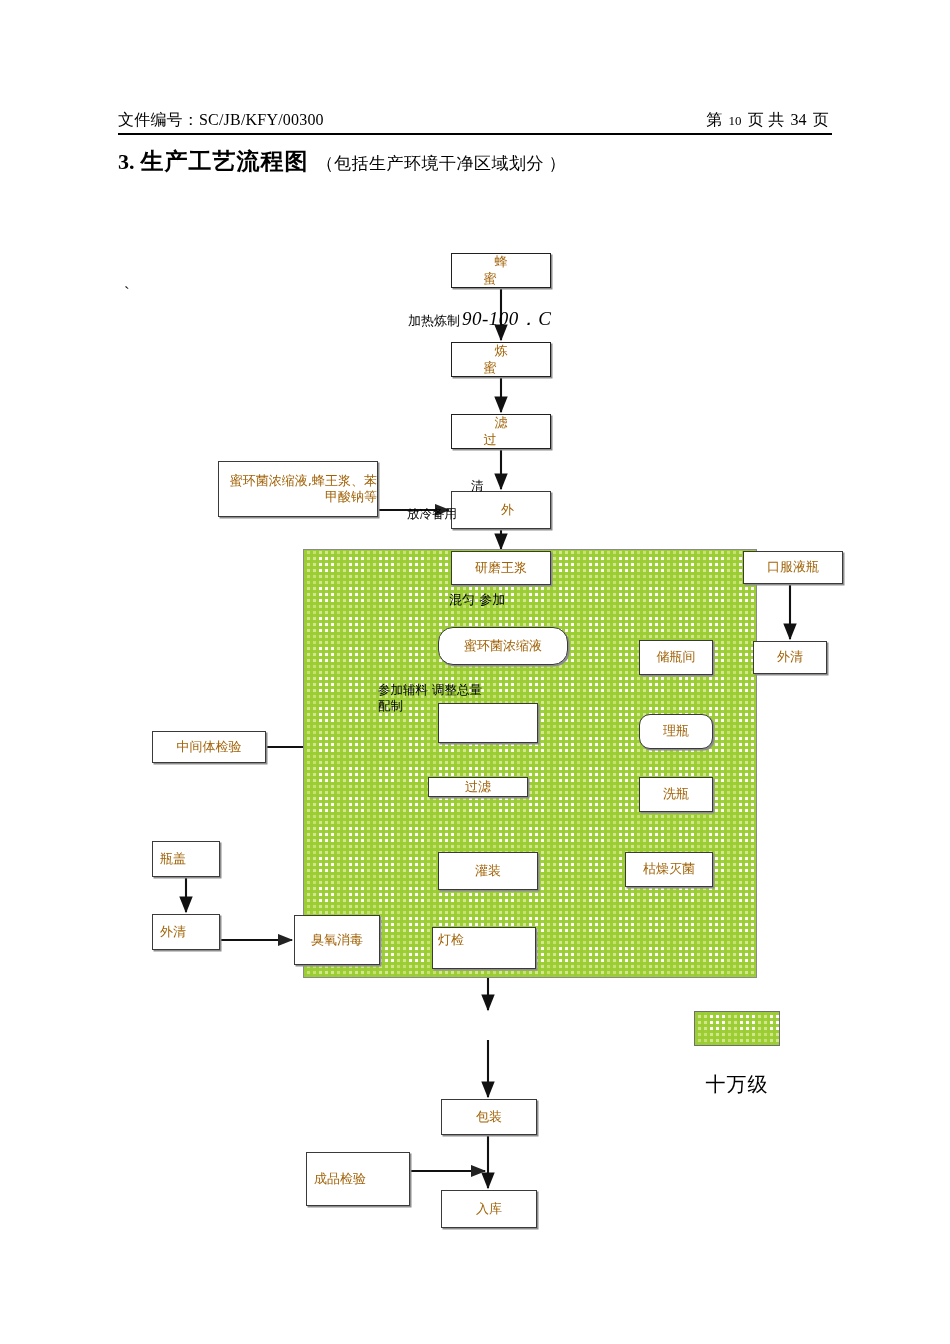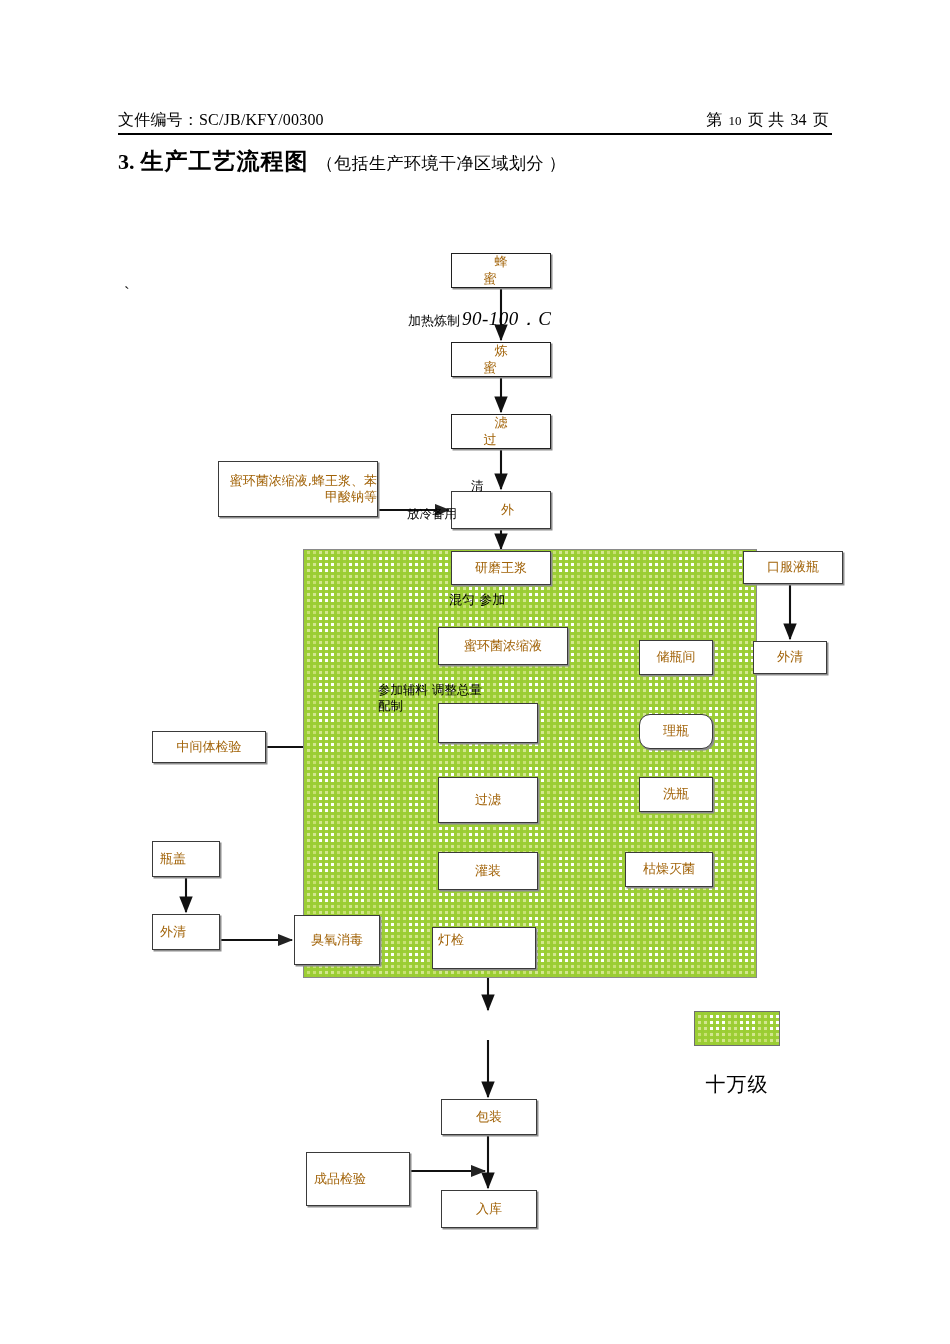--- a/index.html
+++ b/index.html
@@ -331,25 +331,25 @@
   <div class="node heavy wide-gap" style="left:451px;top:342px;width:100px;height:35px;">炼      蜜</div>
 
   <div class="node heavy wide-gap" style="left:451px;top:414px;width:100px;height:35px;">滤      过</div>
 
   <div class="node al-mid-right" style="left:451px;top:491px;width:100px;height:38px;">外</div>
 
   <div class="node al-left" style="left:218px;top:461px;width:160px;height:56px;">蜜环菌浓缩液,蜂王浆、苯甲酸钠等</div>
 
   <div class="node" style="left:451px;top:551px;width:100px;height:34px;">研磨王浆</div>
 
-  <div class="node" style="left:438px;top:627px;width:130px;height:38px;">蜜环菌浓缩液</div>
+  <div class="node" style="left:438px;top:627px;width:130px;height:38px;border-radius:15px;">蜜环菌浓缩液</div>
 
   <div class="node" style="left:438px;top:703px;width:100px;height:40px;"></div>
 
-  <div class="node" style="left:438px;top:777px;width:100px;height:46px;">过滤</div>
+  <div class="node" style="left:428px;top:777px;width:100px;height:20px;">过滤</div>
 
   <div class="node" style="left:438px;top:852px;width:100px;height:38px;">灌装</div>
 
   <div class="node al-topleft" style="left:432px;top:927px;width:104px;height:42px;">灯检</div>
 
   <div class="node" style="left:743px;top:551px;width:100px;height:33px;">口服液瓶</div>
 
   <div class="node" style="left:753px;top:641px;width:74px;height:33px;">外清</div>
 
   <div class="node" style="left:639px;top:640px;width:74px;height:35px;">储瓶间</div>

